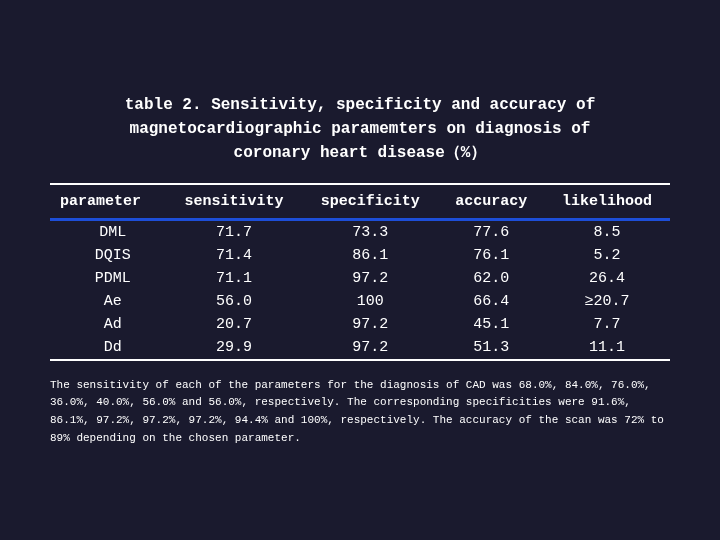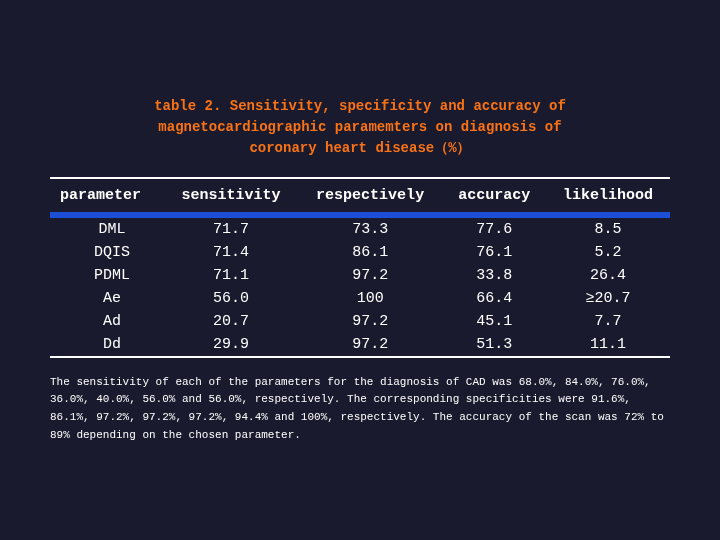--- a/index.html
+++ b/index.html
@@ -16,40 +16,40 @@
     }
 
     .container {
       width: 680px;
       padding: 20px 30px;
       color: #ffffff;
     }
 
     .title {
       text-align: center;
-      font-size: 14px;
+      font-size: 16px;
       font-weight: bold;
       line-height: 1.5;
       margin-bottom: 18px;
-      color: #f97316;
+      color: #ffffff;
     }
 
     .table-wrapper {
       width: 100%;
       border-top: 2px solid #ffffff;
       border-bottom: 2px solid #ffffff;
     }
 
     table {
       width: 100%;
       border-collapse: collapse;
     }
 
     thead tr {
-      border-bottom: 6px solid #1d4ed8;
+      border-bottom: 3px solid #1d4ed8;
       margin-top: 40px;
     }
 
     thead th {
       padding: 8px 10px;
       font-size: 15px;
       font-weight: bold;
       color: #ffffff;
       text-align: center;
     }
@@ -92,21 +92,21 @@
     <span>magnetocardiographic paramemters on diagnosis of</span><br>
     <span>coronary heart disease（%）</span>
   </div>
 
   <div class="table-wrapper">
     <table>
       <thead>
         <tr>
           <th>parameter</th>
           <th>sensitivity</th>
-          <th>respectively</th>
+          <th>specificity</th>
           <th>accuracy</th>
           <th>likelihood</th>
         </tr>
       </thead>
       <tbody id="table-body">
       <tr>
             <td>DML</td>
             <td>71.7</td>
             <td>73.3</td>
             <td>77.6</td>
@@ -116,21 +116,21 @@
             <td>DQIS</td>
             <td>71.4</td>
             <td>86.1</td>
             <td>76.1</td>
             <td>5.2</td>
           </tr>
           <tr>
             <td>PDML</td>
             <td>71.1</td>
             <td>97.2</td>
-            <td>33.8</td>
+            <td>62.0</td>
             <td>26.4</td>
           </tr>
           <tr>
             <td>Ae</td>
             <td>56.0</td>
             <td>100</td>
             <td>66.4</td>
             <td>≥20.7</td>
           </tr>
           <tr>

